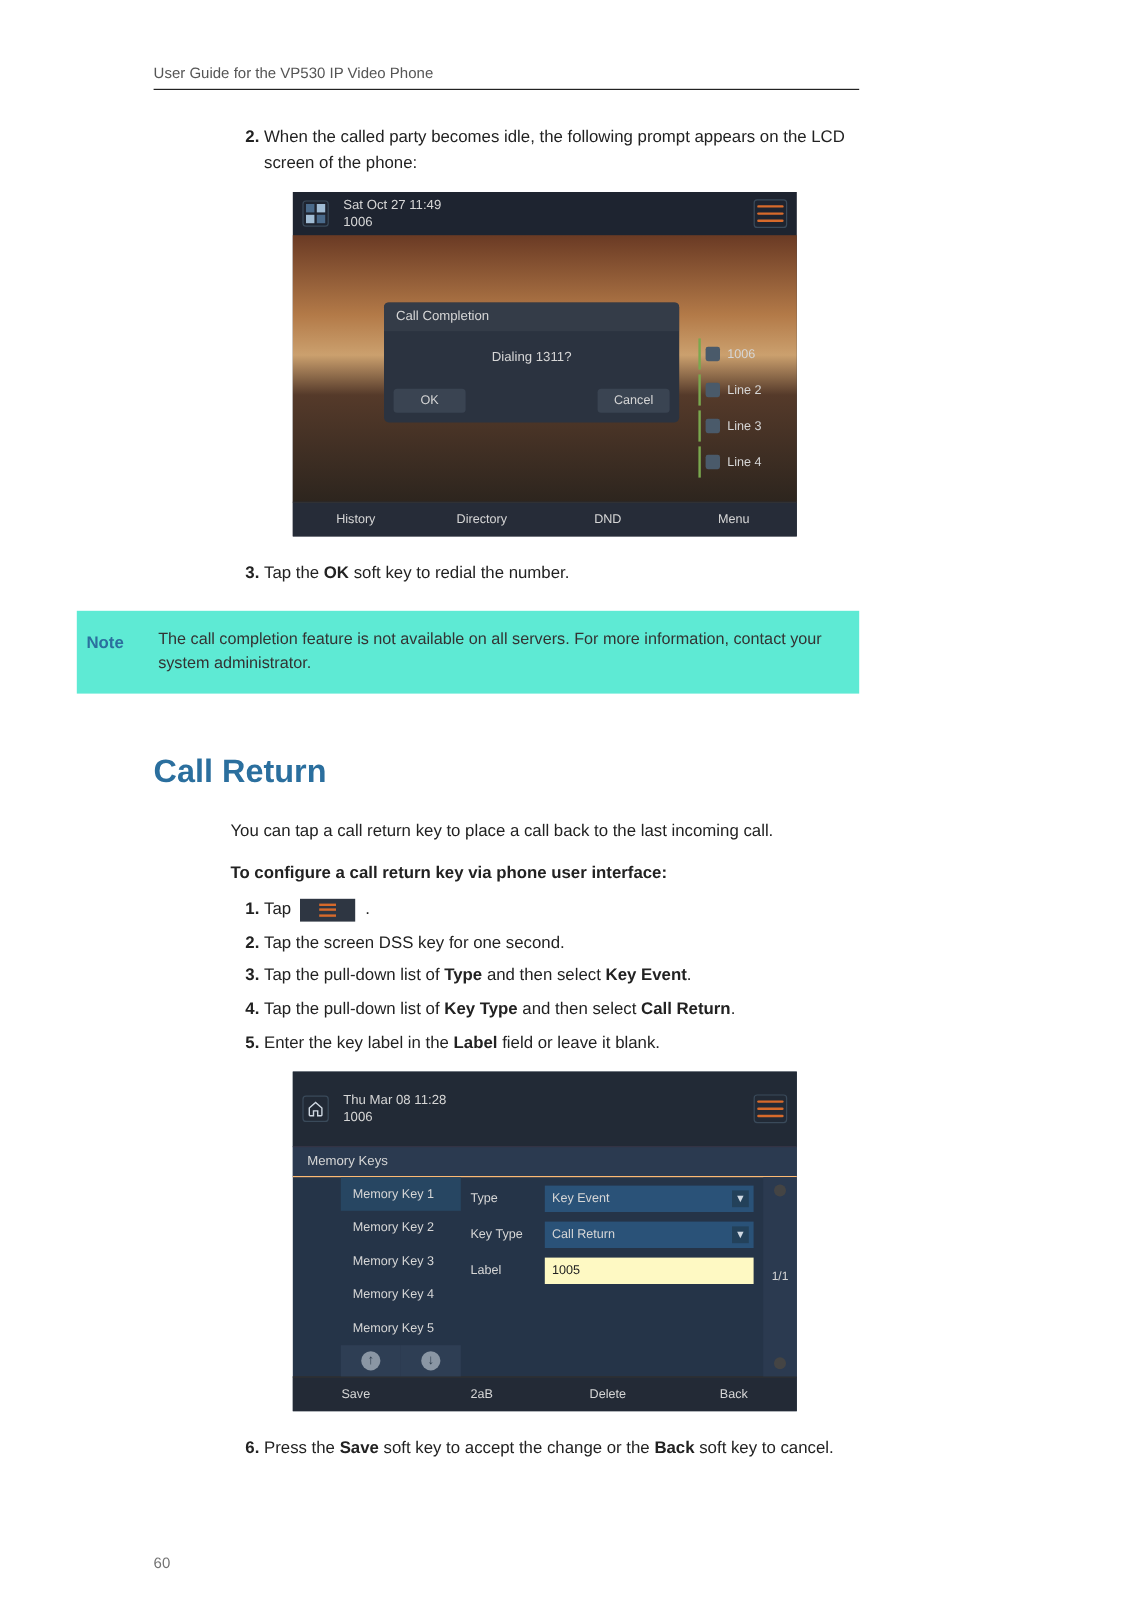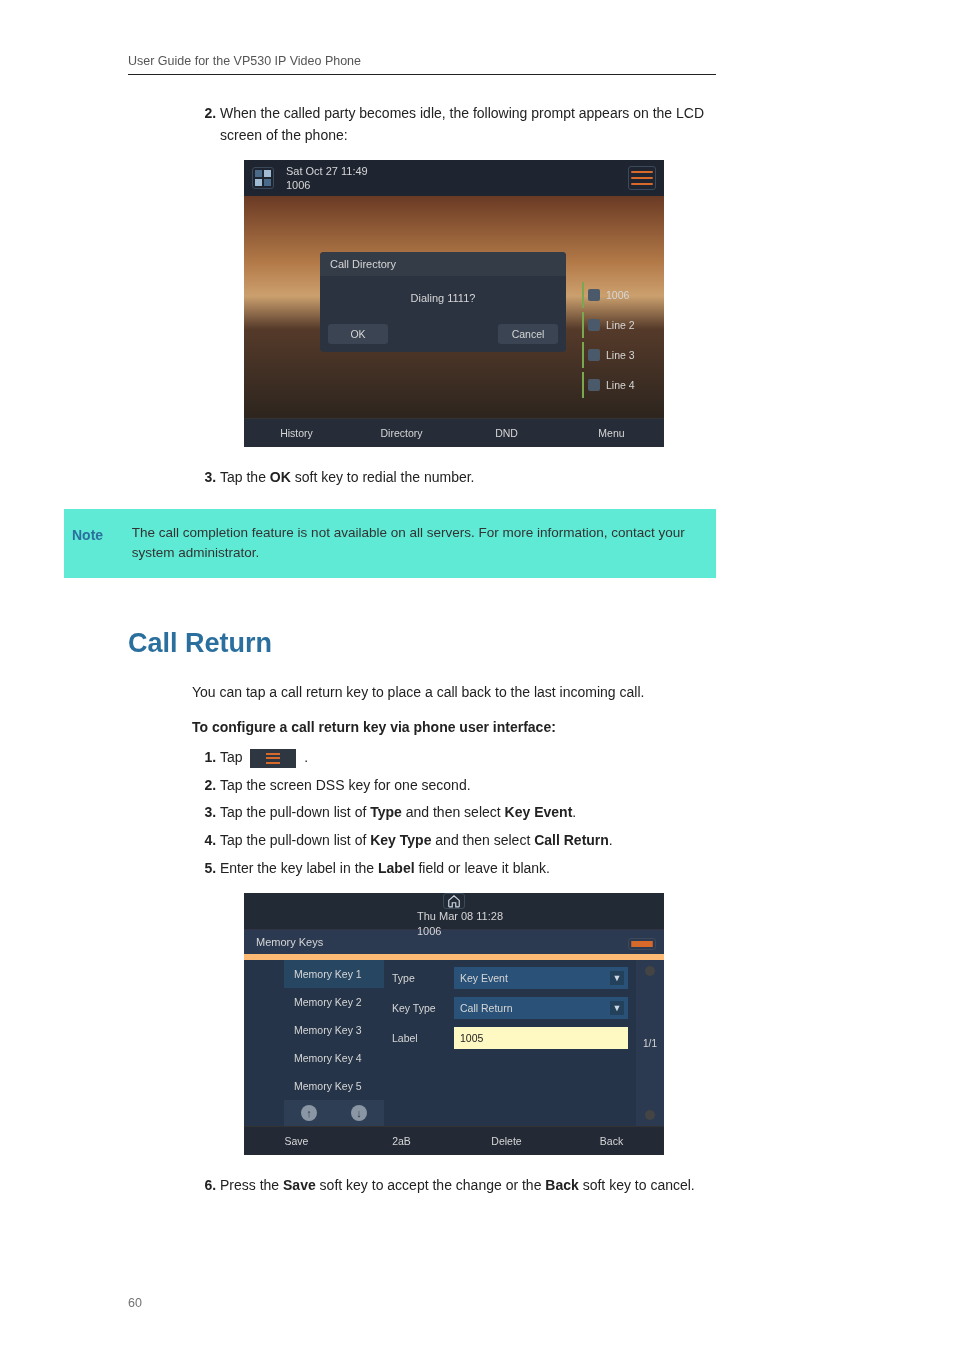--- a/index.html
+++ b/index.html
@@ -147,32 +147,31 @@
   
   .ss2 {
     margin: 14px auto 20px;
     width: 420px;
     background:#253448;
     font-family: Arial, sans-serif;
     color:#d6d6d6;
     font-size:11px;
   }
   .ss2-top {
-    display:flex; align-items:center; height:36px; padding:0 8px;
+    display:flex; align-items:center; height:36px; padding:13px 8px;
     background:#222a36;
-    flex-direction:column;
   }
   .home-ico {
     width:20px; height:20px; border:1px solid #3a4a5a; border-radius:3px;
     display:flex; align-items:center; justify-content:center;
   }
   .home-svg { width:14px; height:14px; }
   .ss2-subtitle {
     padding:6px 12px; background:#2b3a50; font-size:11px;
-    border-top:1px solid #334; border-bottom:6px solid #fdba74;
+    border-top:1px solid #334; border-bottom:1px solid #fdba74;
   }
   .ss2-body { display:flex; }
   .ss2-left { width:100px;padding-left:40px; }
   .mk { padding:8px 10px; font-size:10.5px; }
   .mk-on { background:#274662; }
   .ss2-nav { display:flex; }
   .nav-btn {
     flex:1; height:26px; display:flex; align-items:center; justify-content:center;
     background:#2e3e54;
   }
@@ -228,22 +227,22 @@
           <div>1006</div>
         </div>
         <div class="menu-ico">
             <span></span>
             <span></span>
             <span></span>
           </div>
       </div>
       <div class="ss1-body">
         <div class="dialog">
-          <div class="dialog-title">Call Directory</div>
-          <div class="dialog-body">Dialing 1111?</div>
+          <div class="dialog-title">Call Completion</div>
+          <div class="dialog-body">Dialing 1311?</div>
           <div class="dialog-ftr">
             <div class="dlg-btn">OK</div>
             <div class="dlg-btn">Cancel</div>
           </div>
         </div>
         <div class="ss1-lines">
           <div class="line-chip">1006</div>
           <div class="line-chip">Line 2</div>
           <div class="line-chip">Line 3</div>
           <div class="line-chip">Line 4</div>

